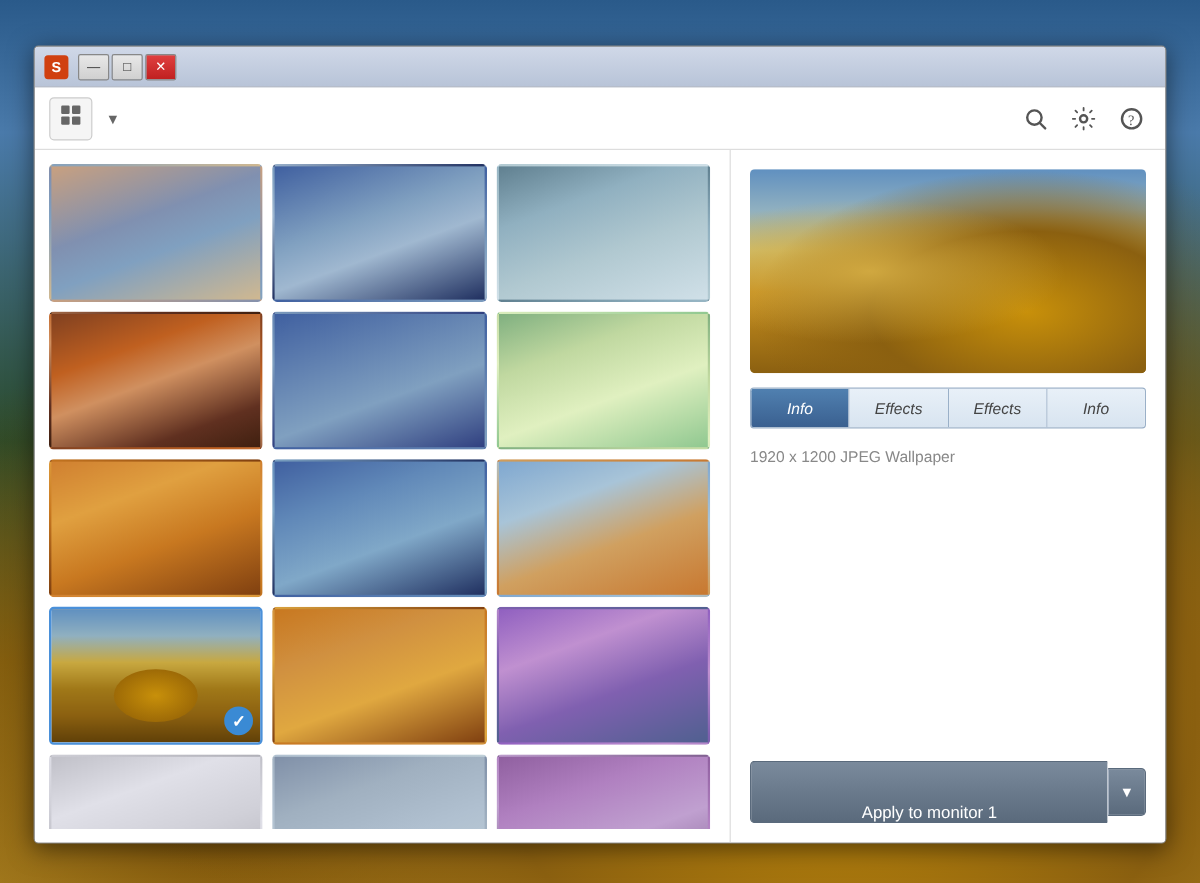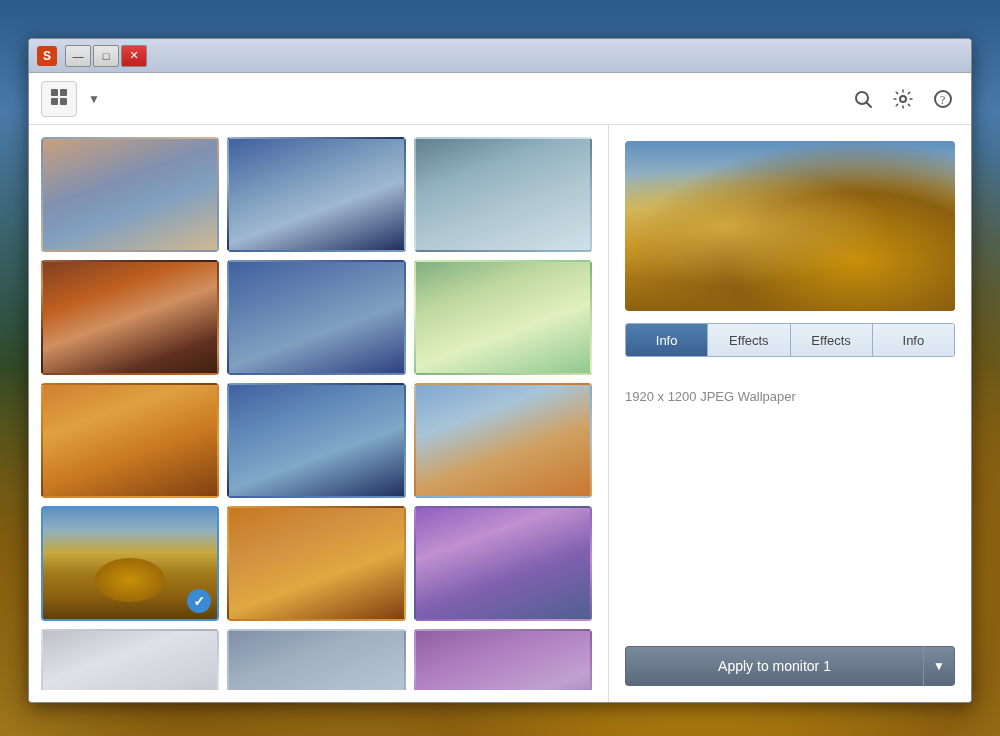--- a/index.html
+++ b/index.html
@@ -235,55 +235,56 @@
       flex: 1;
       height: 32px;
       display: flex;
       align-items: center;
       justify-content: center;
       cursor: pointer;
       font-size: 13px;
       color: #444;
       background: linear-gradient(180deg, #e8f0f8 0%, #d8e4f0 100%);
       border-right: 1px solid #9ab0c8;
+      font-style: italic;
     }
     .tab-item:last-child { border-right: none; }
     .tab-item.active {
       background: linear-gradient(180deg, #5080b0 0%, #3a6090 100%);
       color: white;
     }
     .wallpaper-title {
       font-size: 22px;
       font-weight: 300;
       color: #222;
     }
     .wallpaper-meta {
       font-size: 13px;
       color: #888;
-      margin-top: 20px;
+      margin-top: 4px;
     }
     .detail-spacer { flex: 1; }
     .apply-bar {
       display: flex;
       align-items: center;
       flex-shrink: 0;
     }
     .apply-btn {
       flex: 1;
-      height: 40px;
+      height: 52px;
       background: linear-gradient(180deg, #8090a8 0%, #6070888 100%);
       background: linear-gradient(180deg, #7a8a9c 0%, #5a6a7c 100%);
       color: white;
       border: 1px solid #5a6a7c;
       border-right: none;
       border-radius: 4px 0 0 4px;
       font-size: 14px;
       cursor: pointer;
       display: flex;
-      align-items: center;
+      align-items: flex-end;
       justify-content: center;
     }
     .apply-dropdown {
       width: 32px;
       height: 40px;
       background: linear-gradient(180deg, #7a8a9c 0%, #5a6a7c 100%);
       border: 1px solid #5a6a7c;
       border-left: 1px solid #8090a8;
       border-radius: 0 4px 4px 0;
       display: flex;

